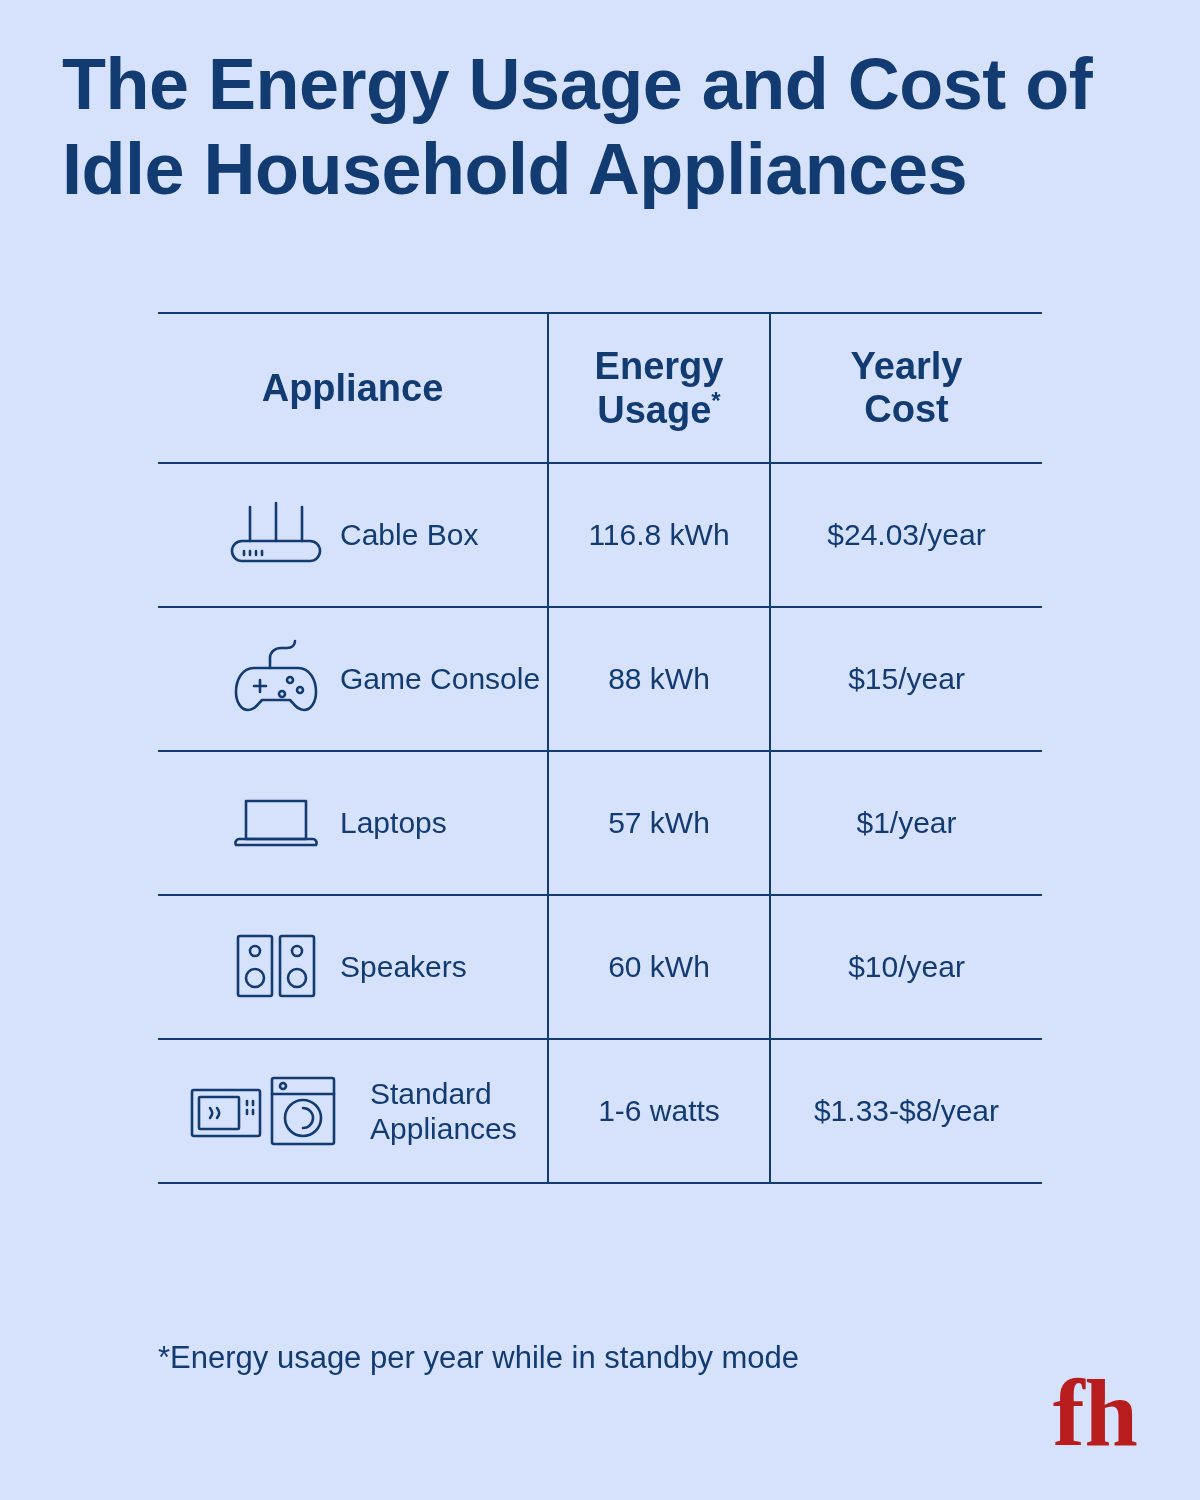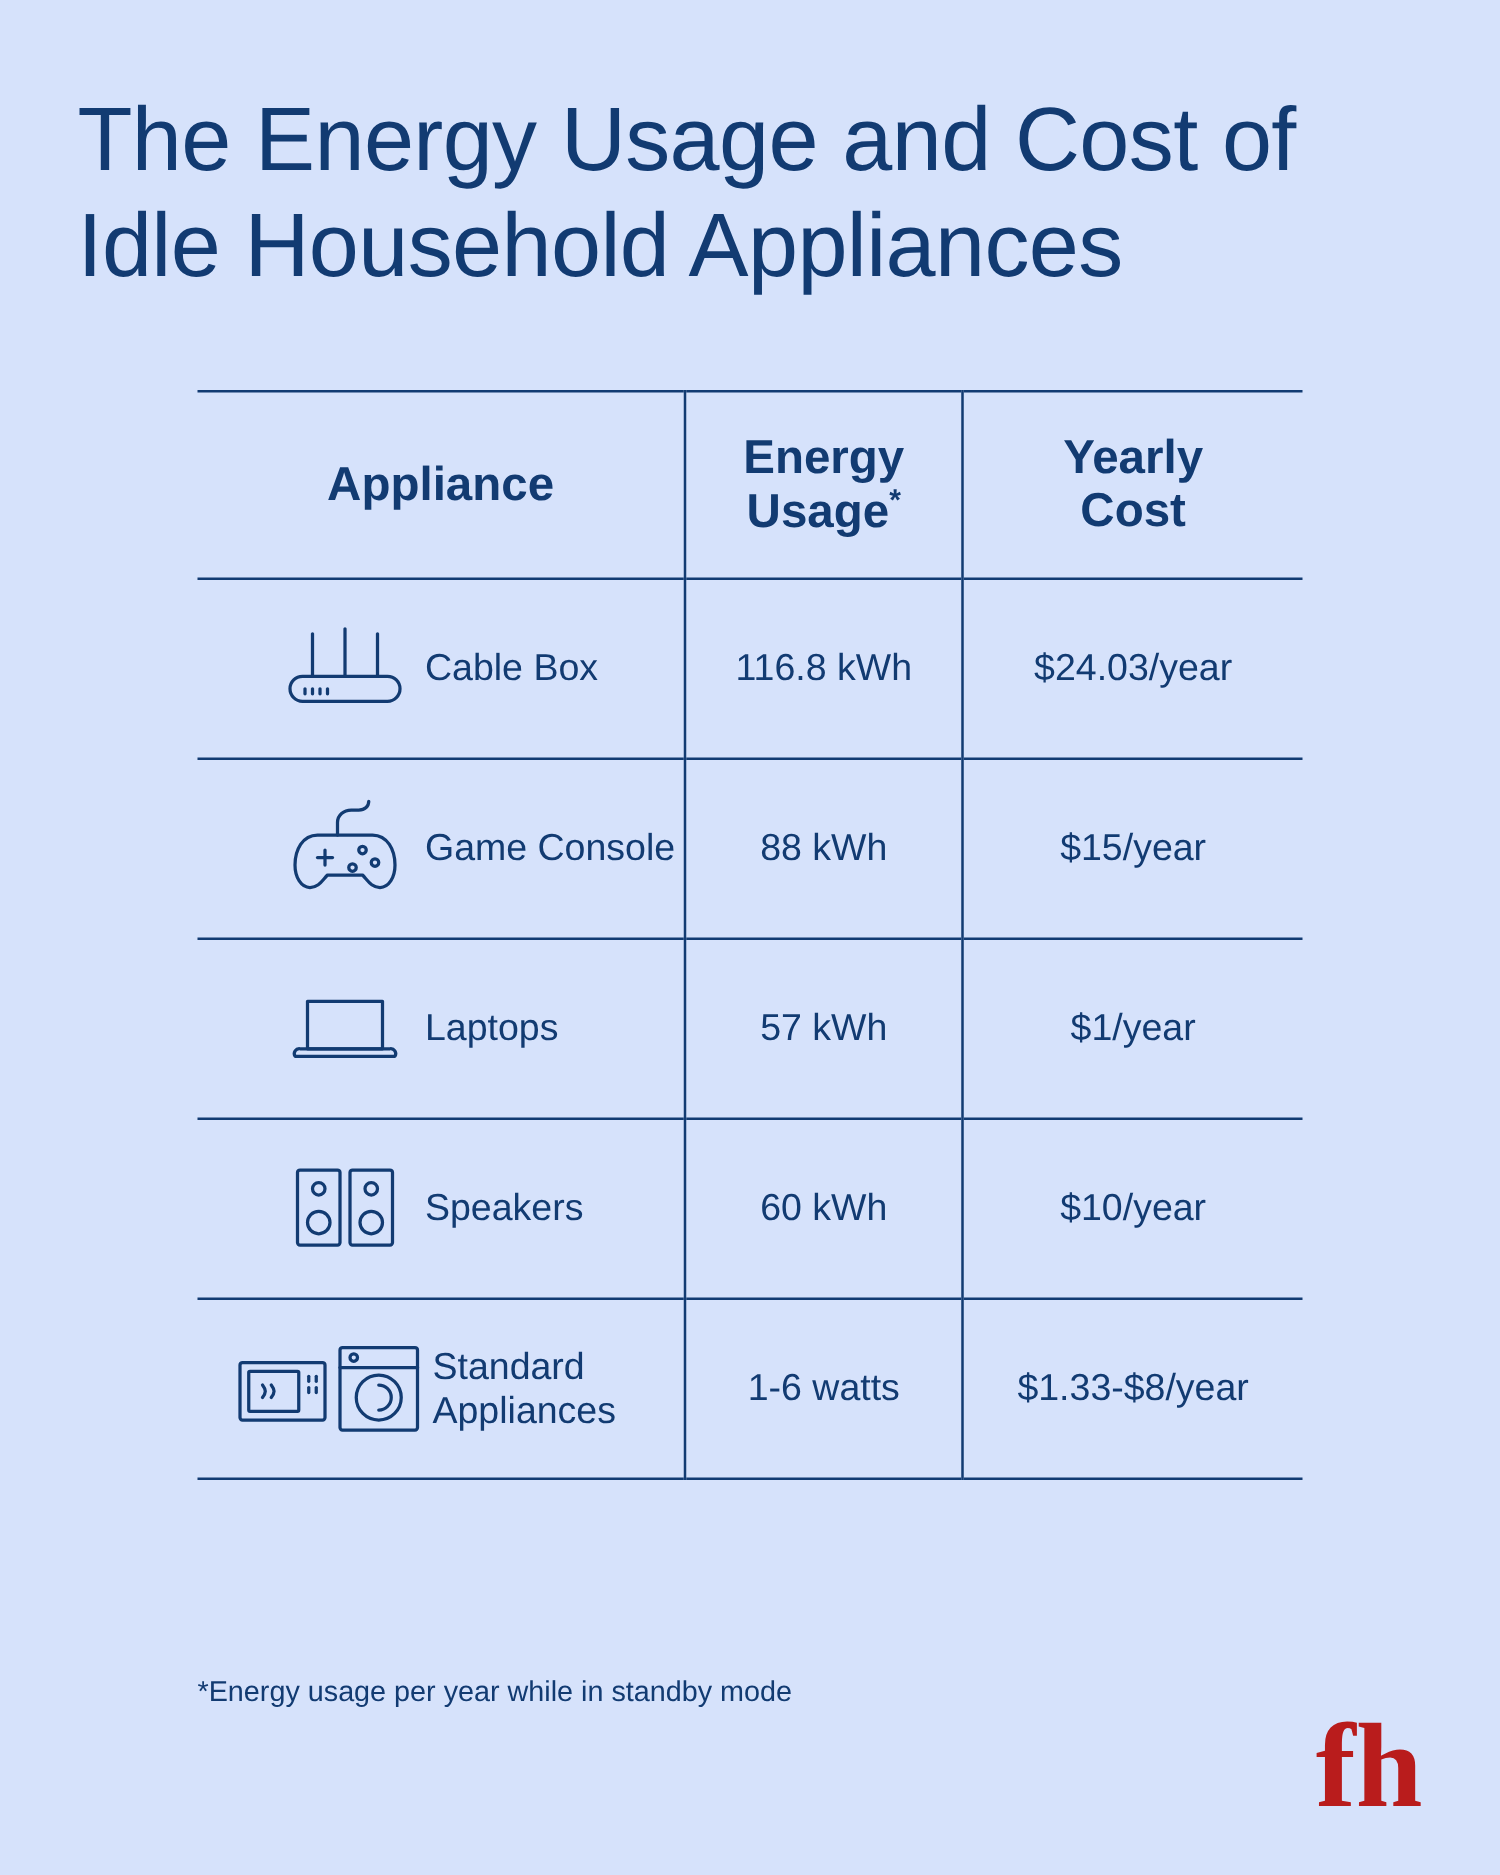--- a/index.html
+++ b/index.html
@@ -20,24 +20,23 @@
     height: 1500px;
     box-sizing: border-box;
   }
   .title {
     position: absolute;
     left: 62px;
     top: 42px;
     width: 1090px;
     font-size: 72px;
     line-height: 1.18;
-    font-weight: 400;
+    font-weight: 700;
     letter-spacing: -0.5px;
     color: #123b72;
-    margin-top: 28px;
   }
   .table-wrap {
     position: absolute;
     left: 158px;
     top: 312px;
     width: 884px;
   }
   table.data {
     border-collapse: collapse;
     width: 884px;
@@ -102,21 +101,21 @@
   .appliance-label {
     font-size: 30px;
     line-height: 1.18;
     text-align: left;
     padding-left: 4px;
   }
   .footnote {
     position: absolute;
     left: 158px;
     top: 1340px;
-    font-size: 23px;
+    font-size: 31px;
     color: #123b72;
   }
   .logo {
     position: absolute;
     right: 62px;
     bottom: 44px;
     font-family: "Liberation Serif", serif;
     font-size: 96px;
     font-weight: 700;
     color: #b91c1c;
@@ -228,21 +227,21 @@
               </span>
               <span class="appliance-label">Speakers</span>
             </div>
           </td>
           <td class="sep">60 kWh</td>
           <td>$10/year</td>
         </tr>
 
         <tr>
           <td>
-            <div class="appliance-cell" style="padding-left:28px;">
+            <div class="appliance-cell" style="padding-left:28px;gap:24px;">
               <span class="icon-box" style="width:156px;min-width:156px;">
                 <svg width="156" height="82" viewBox="0 0 156 82" fill="none" stroke="#123b72" stroke-width="2.6" stroke-linecap="round" stroke-linejoin="round">
                   <rect x="6" y="20" width="68" height="46" rx="2"></rect>
                   <rect x="13" y="27" width="40" height="32" rx="1"></rect>
                   <path d="M24 48 c3 -4 3 -6 0 -10 M31 48 c3 -4 3 -6 0 -10"></path>
                   <line x1="61" y1="31" x2="61" y2="35"></line>
                   <line x1="67" y1="31" x2="67" y2="35"></line>
                   <line x1="61" y1="40" x2="61" y2="44"></line>
                   <line x1="67" y1="40" x2="67" y2="44"></line>
                   <rect x="86" y="8" width="62" height="66" rx="2"></rect>

